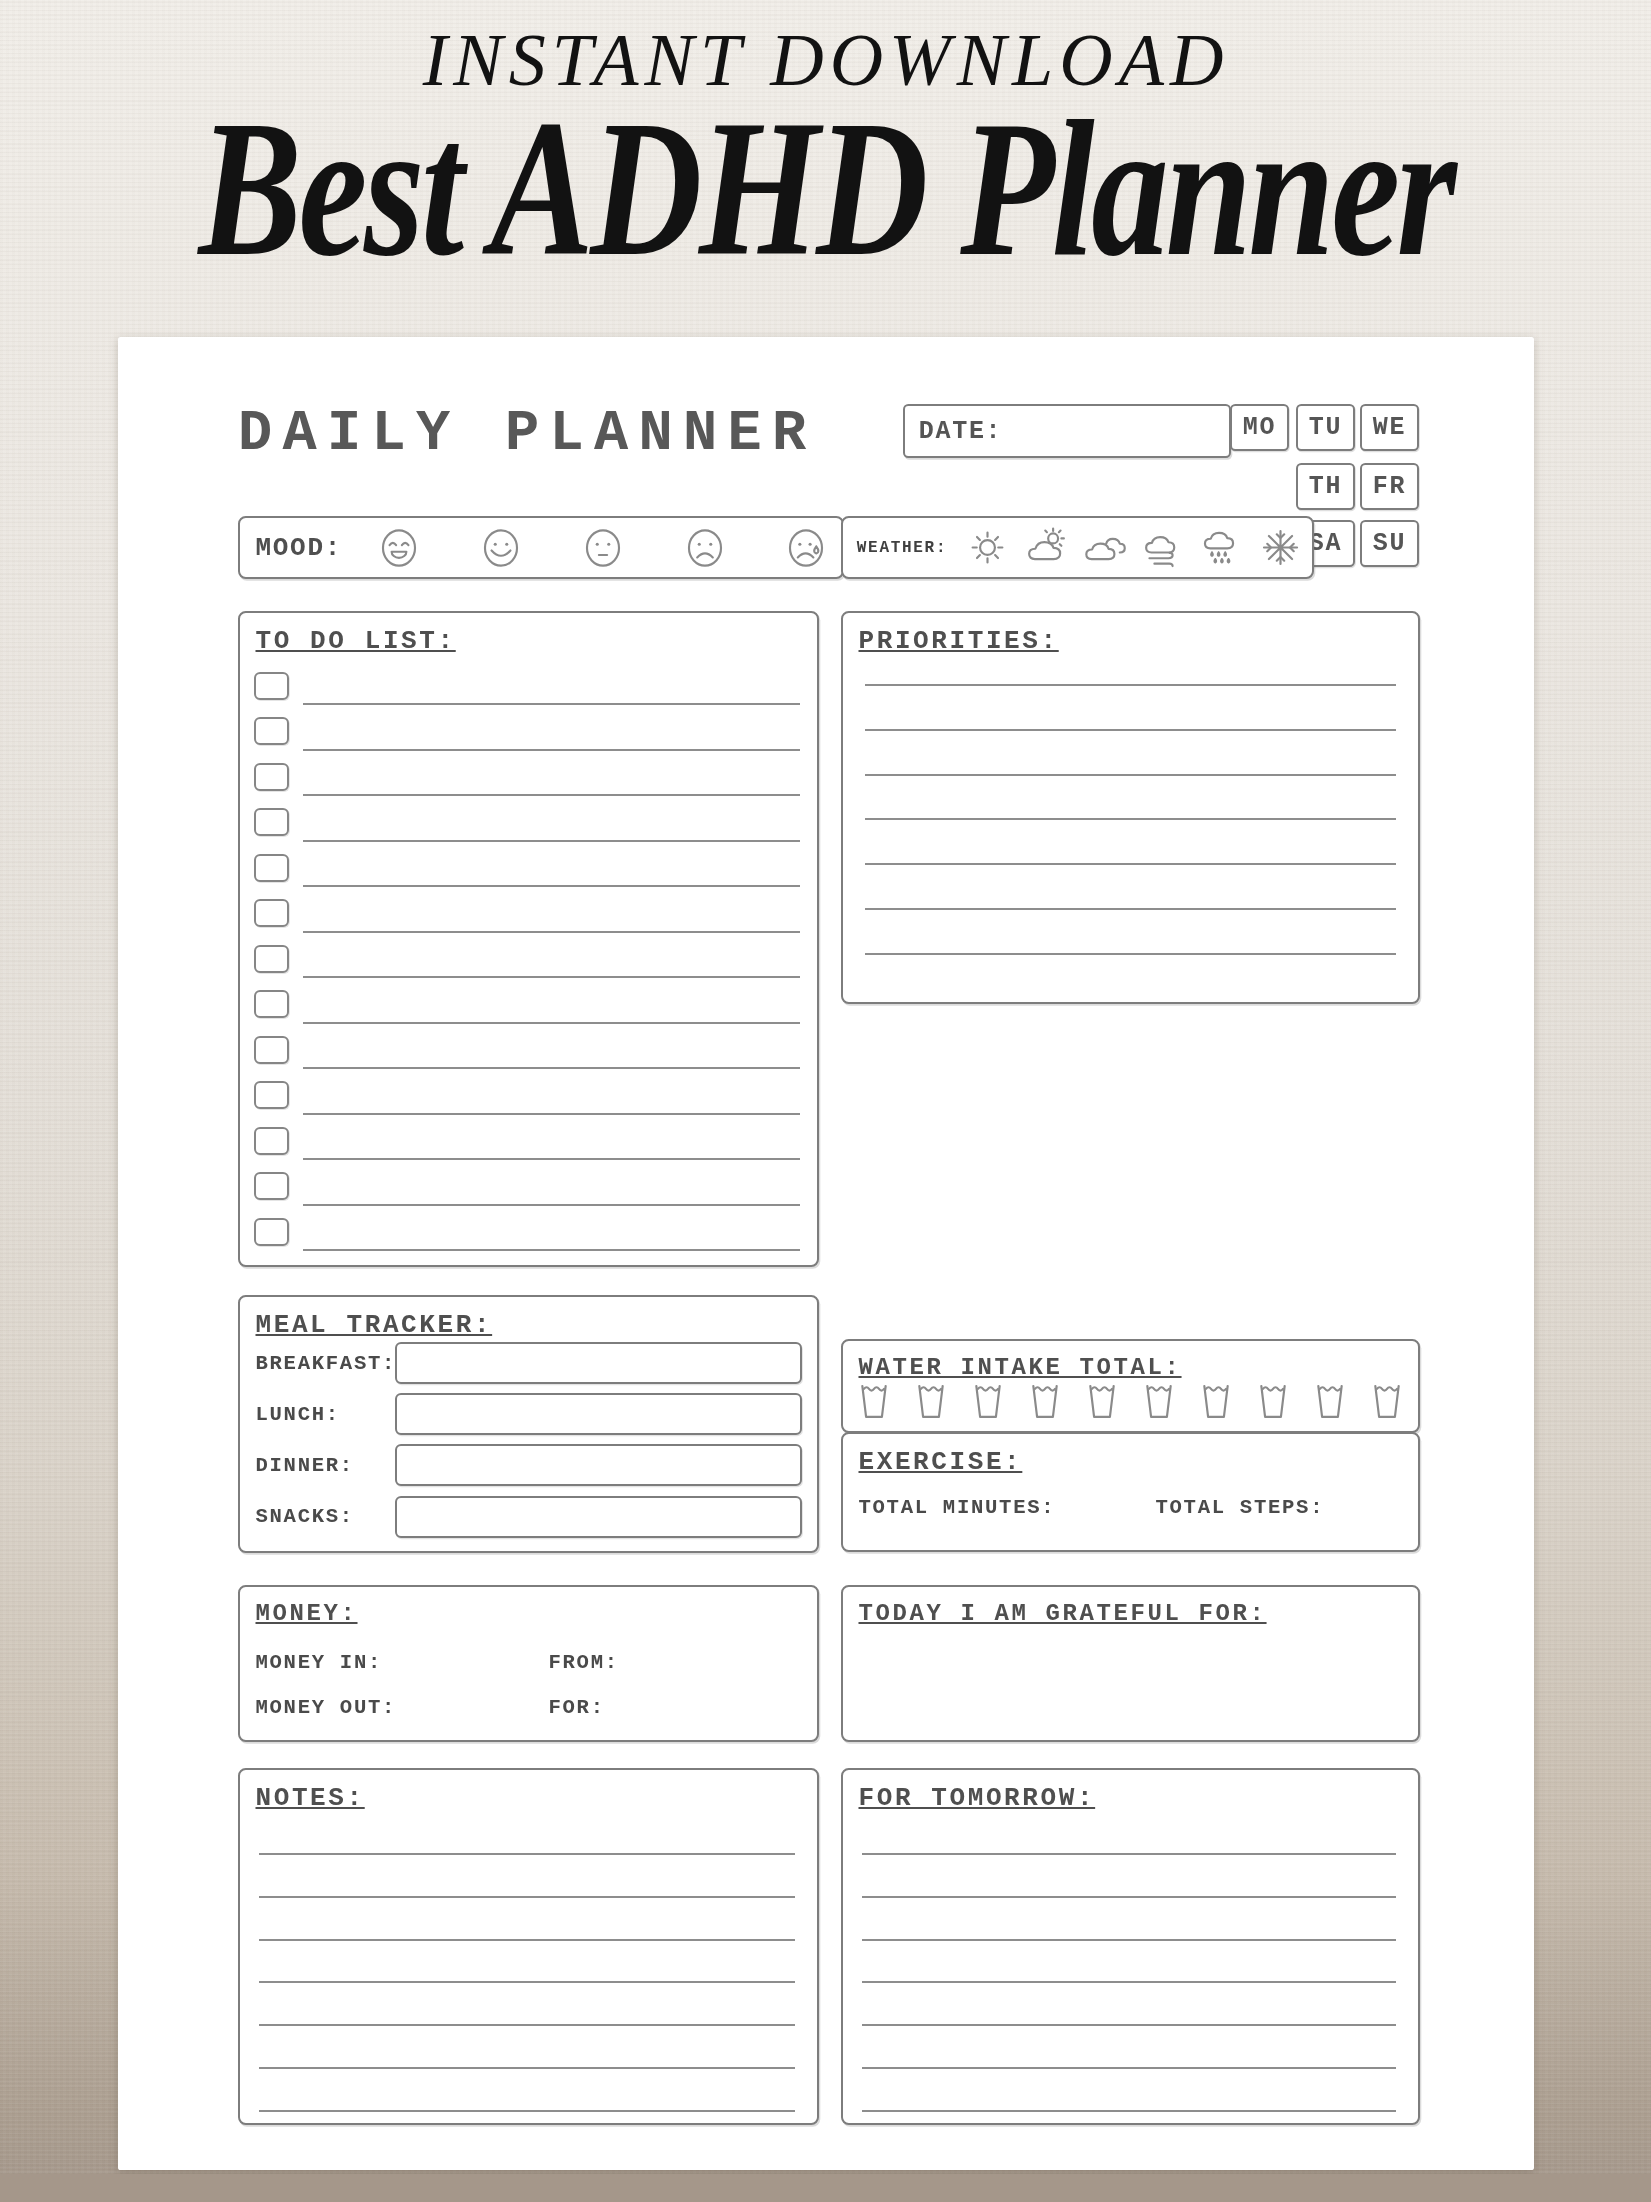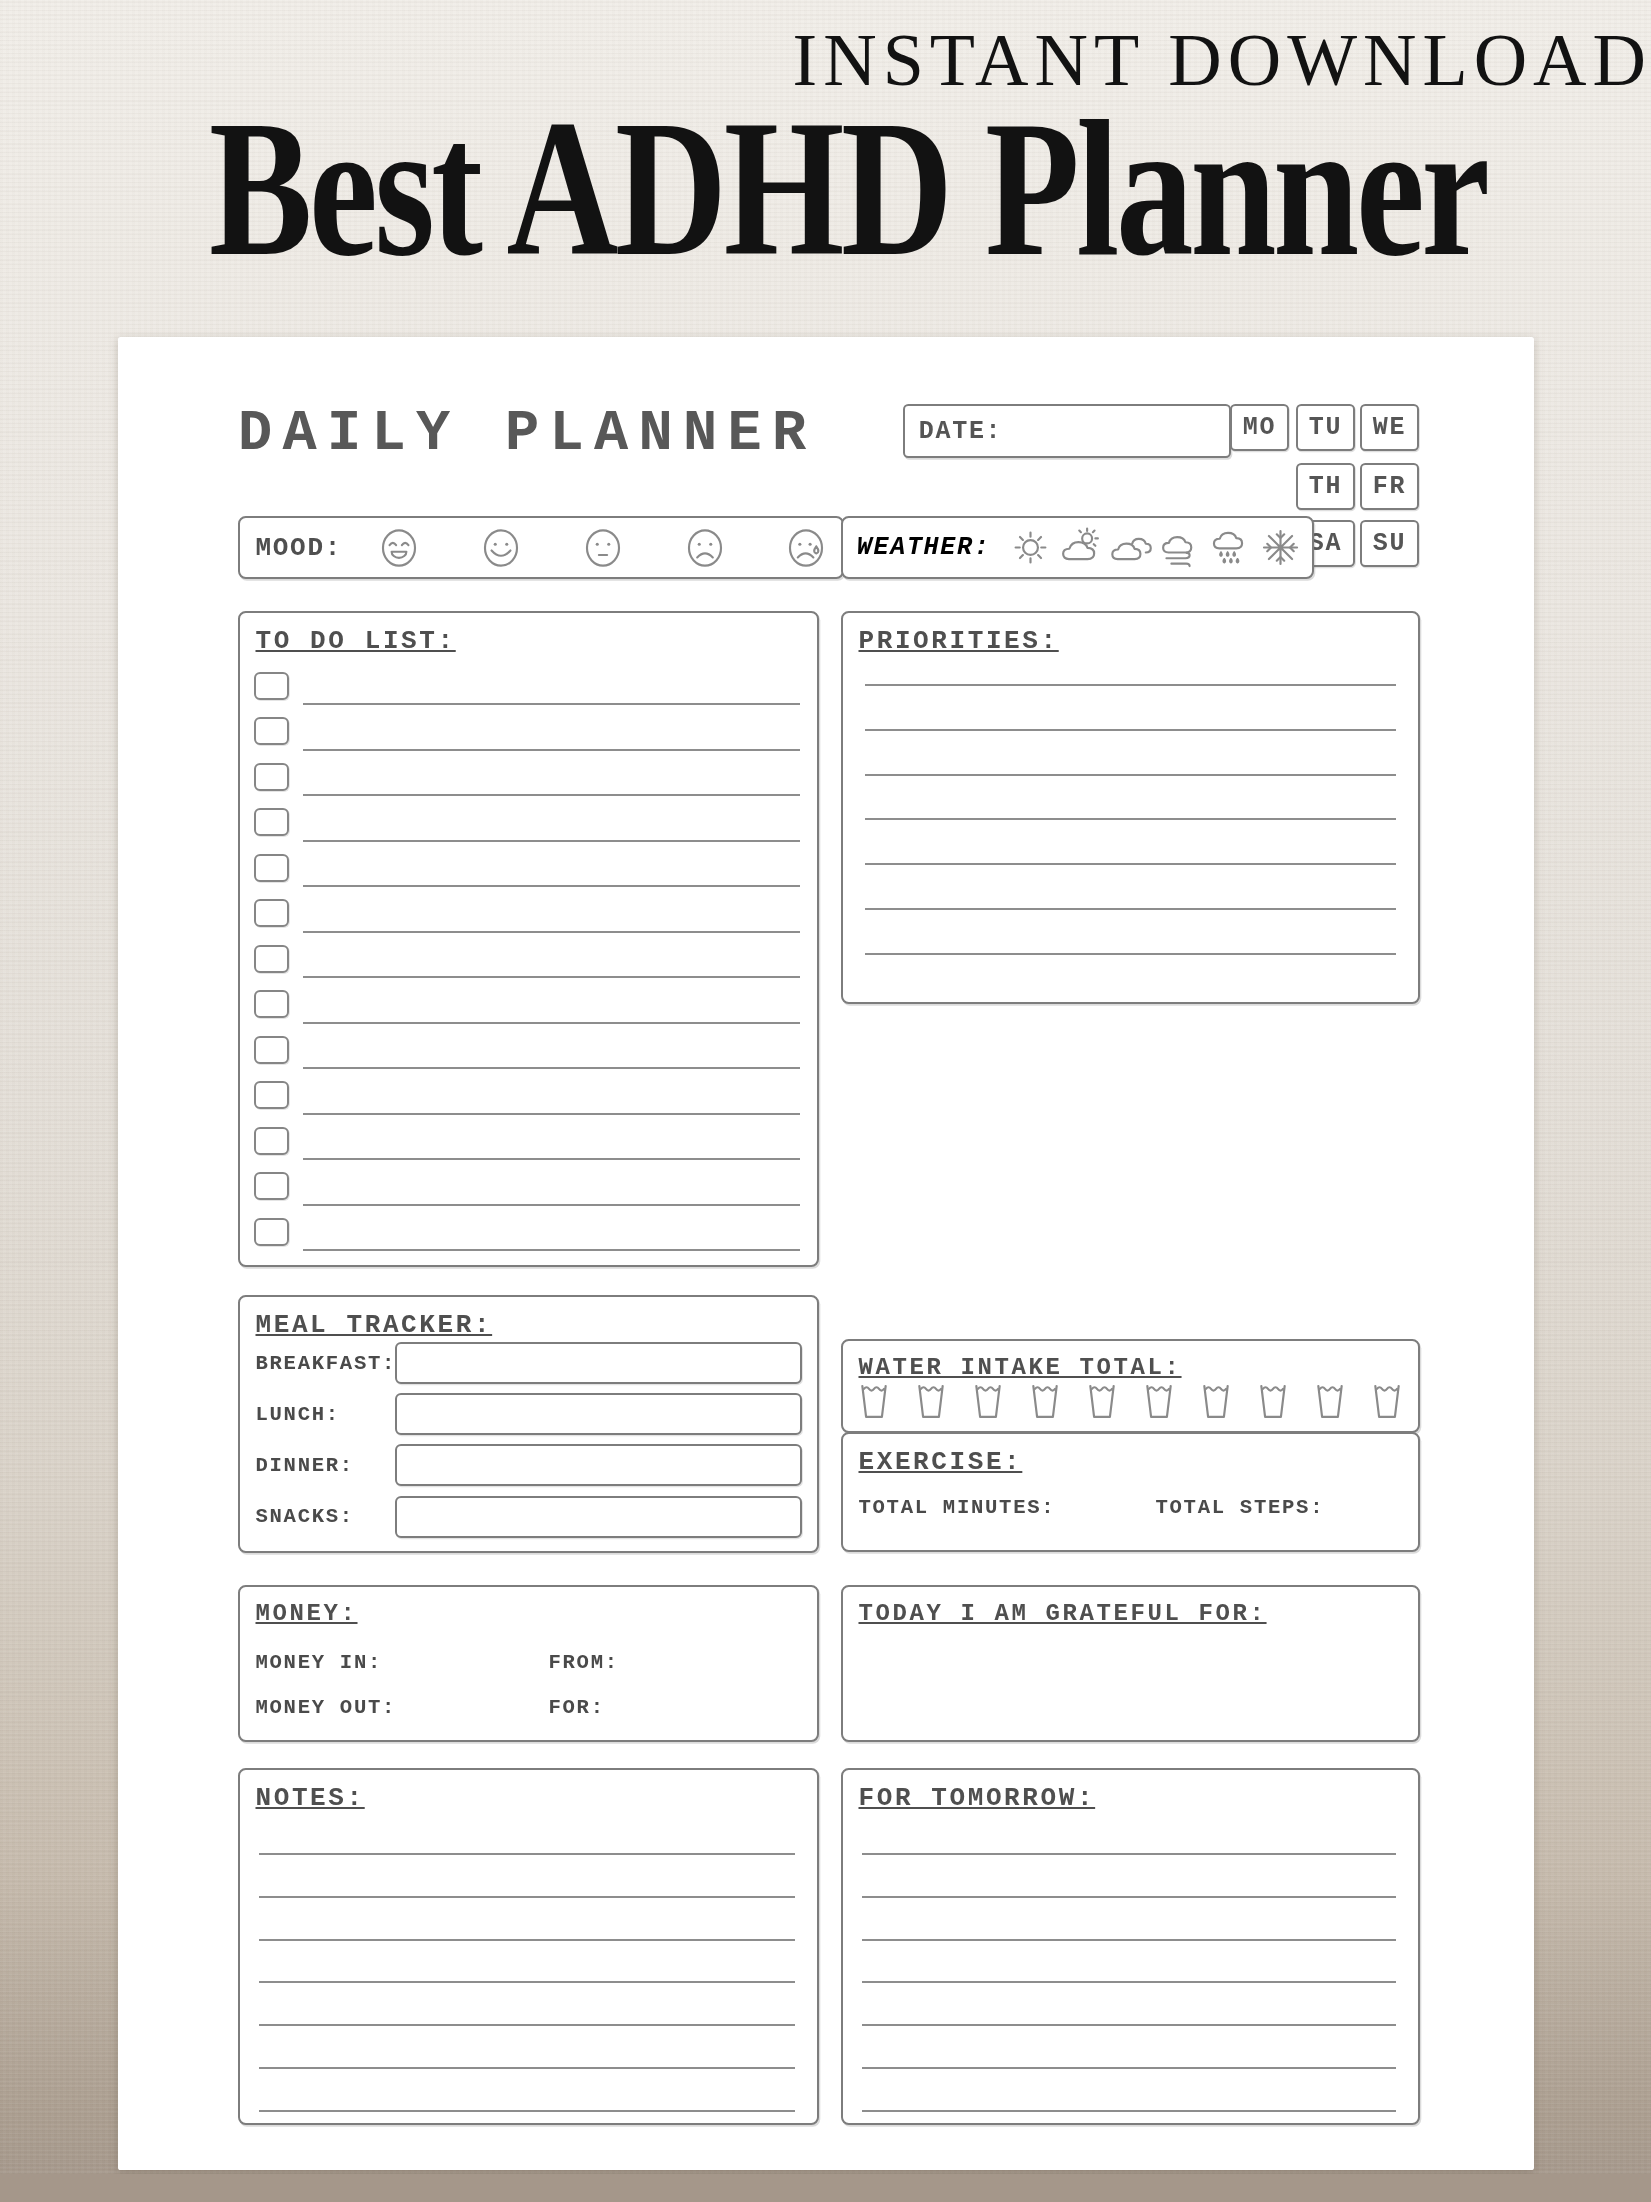--- a/index.html
+++ b/index.html
@@ -4,21 +4,21 @@
 <style>
   html,body{margin:0;padding:0;background:#cfc6bb;}
   .canvas{position:relative;width:1652px;height:2203px;overflow:hidden;
     background:linear-gradient(180deg,#f1eee9 0%,#ebe7e1 28%,#e4dfd8 50%,#d9d2c8 68%,#c6bbad 85%,#ab9e90 96%,#a3968a 100%);
     font-family:"Liberation Mono","DejaVu Sans Mono",monospace;}
   .canvas::before{content:"";position:absolute;inset:0;z-index:0;pointer-events:none;
     background:repeating-linear-gradient(180deg,rgba(255,255,255,.05) 0 0.9px,rgba(110,94,78,.045) 1.7px 2.6px,rgba(0,0,0,0) 2.6px 4.3px),
                repeating-linear-gradient(90deg,rgba(120,104,88,.02) 0 2.6px,rgba(255,255,255,.02) 2.6px 6px);}
   .bottom-band{position:absolute;left:0;right:0;bottom:0;height:29px;background:#a5978a;z-index:2;}
 
-  .banner{position:absolute;top:22.4px;left:0;right:0;text-align:right;z-index:1;color:#121212;}
+  .banner{position:absolute;top:22.4px;left:0;right:0;text-align:center;z-index:1;color:#121212;font-style:italic;}
   .kicker{font-family:"Liberation Serif","DejaVu Serif",serif;font-size:74px;font-weight:400;letter-spacing:6px;line-height:1.05;}
   .big-title{font-family:"Liberation Serif","DejaVu Serif",serif;font-size:194px;font-weight:700;letter-spacing:-4.3px;
     line-height:.92;transform:scaleX(.8);transform-origin:50% 0;white-space:nowrap;}
 
   .page{position:absolute;left:118px;top:337px;width:1416px;height:1833px;background:#ffffff;z-index:1;
     border-radius:2.6px;box-shadow:0 2.6px 8.6px rgba(95,80,65,.28);}
 
   .box{position:absolute;border:2.6px solid #7d7d7d;border-radius:7.7px;background:#fff;
     box-shadow:1.3px 1.7px 0 rgba(110,110,110,.25);}
   .hdr{position:absolute;left:15.5px;top:13px;font-weight:700;font-size:26px;letter-spacing:2.6px;color:#4f4f4f;white-space:nowrap;text-decoration:underline;}
@@ -31,21 +31,21 @@
   .date-box .lbl{font-size:25px;color:#555;}
 
   .daybox{position:absolute;width:55px;height:43px;border:2.6px solid #7d7d7d;border-radius:5.2px;background:#fff;
     display:flex;align-items:center;justify-content:center;font-weight:700;font-size:25px;letter-spacing:1.7px;color:#555;
     box-shadow:0.9px 1.3px 0 rgba(110,110,110,.22);}
 
   .mood-box{left:120px;top:179px;width:574px;height:59px;display:flex;align-items:center;padding:0 12px 0 15.5px;}
   .mood-box .lbl{font-size:26px;color:#4f4f4f;}
   .faces{flex:1;display:flex;justify-content:space-between;align-items:center;margin-left:34px;}
   .weather-box{left:723px;top:179px;width:445px;height:59px;display:flex;align-items:center;padding:0 10.3px 0 13.8px;}
-  .weather-box .lbl{font-size:25px;color:#000000;font-style:italic;}
+  .weather-box .lbl{font-size:16px;color:#404040;}
   .wicons{flex:1;display:flex;justify-content:space-between;align-items:center;margin-left:19px;}
   .icon{display:block;}
 
   .todo-box{left:120px;top:274px;width:577px;height:652px;}
   .todo-rows{position:absolute;left:13.8px;right:17px;top:52px;bottom:13.8px;display:flex;flex-direction:column;justify-content:space-between;}
   .todo-row{display:flex;align-items:flex-end;height:40px;}
   .chk{width:31px;height:24px;border:2.6px solid #868686;border-radius:6px;margin-bottom:5.2px;background:#fff;box-shadow:0.9px 0.9px 0 rgba(120,120,120,.2);}
   .todo-row .rule{flex:1;margin-left:13.8px;}
 
   .prio-box{left:723px;top:274px;width:575px;height:389px;}

